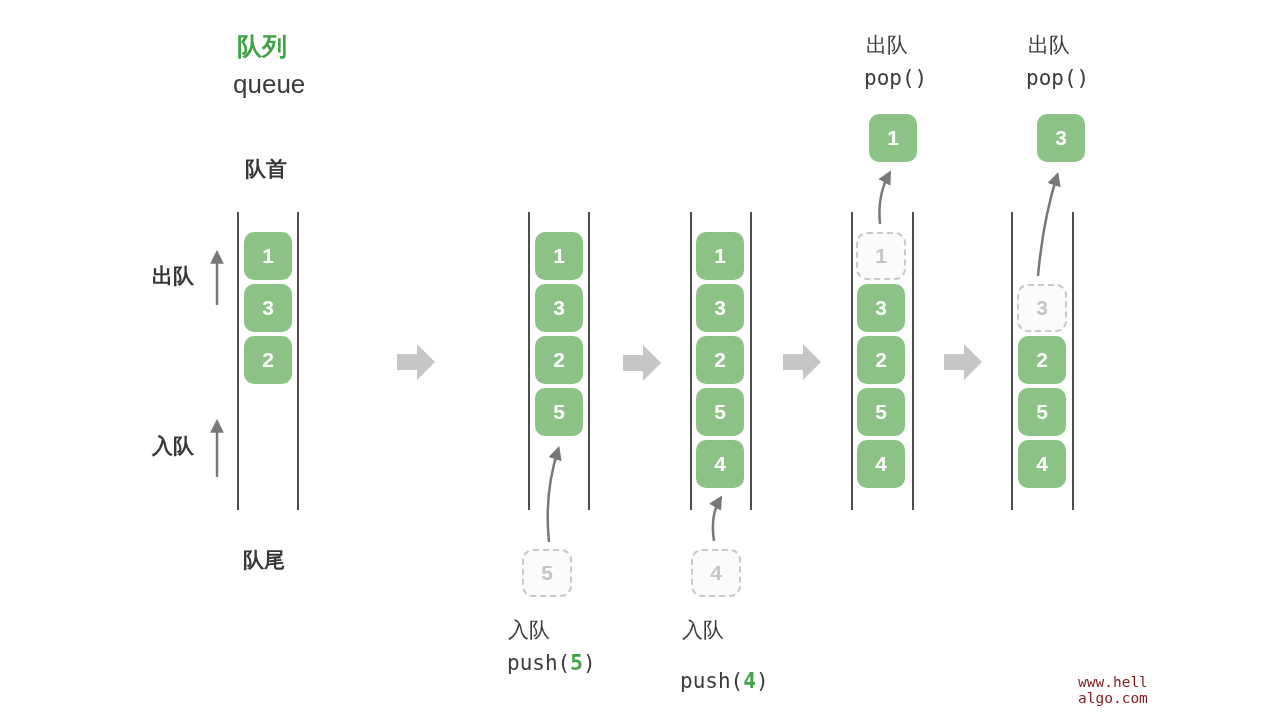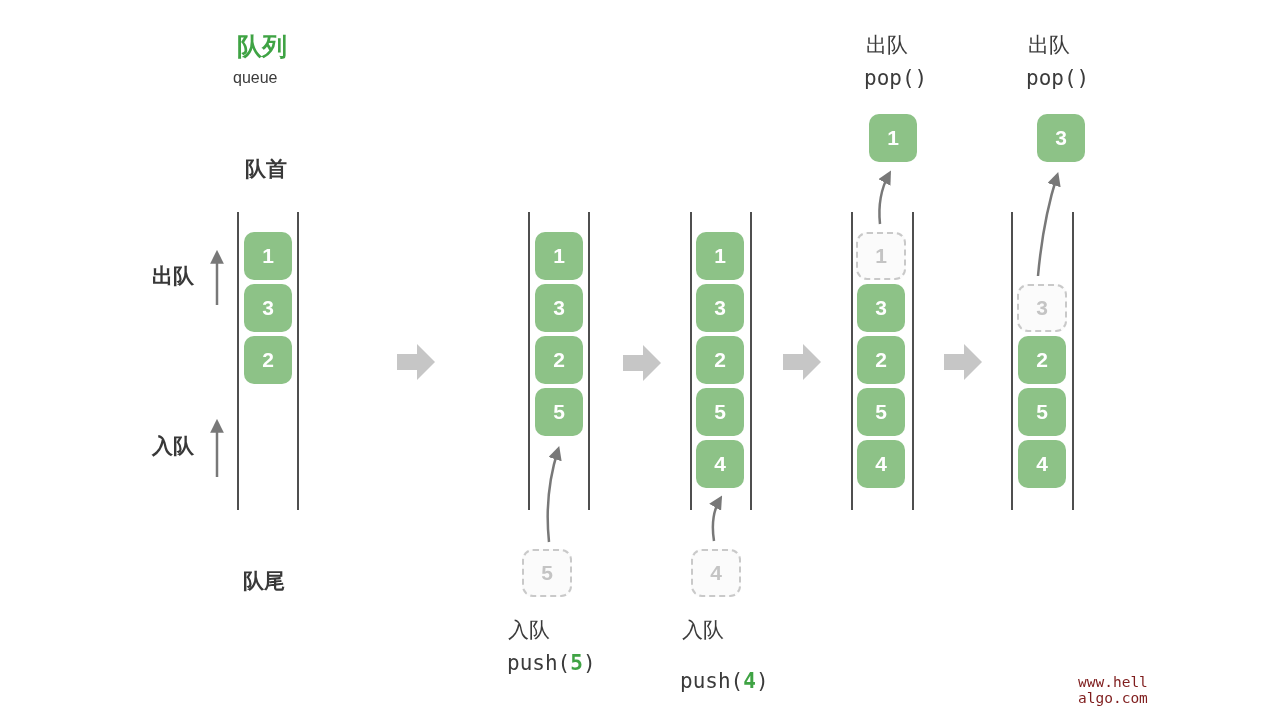--- a/index.html
+++ b/index.html
@@ -2,27 +2,27 @@
 <html><head>
 <meta charset="utf-8">
 <style>
   * { margin:0; padding:0; box-sizing:border-box; }
   body { background:#ffffff; font-family:"Liberation Sans", sans-serif; }
   .canvas { position:relative; width:1148px; height:720px; background:#ffffff; overflow:hidden; }
 
   .abs { position:absolute; }
 
   .title-zh { left:237px; top:30px; font-size:25px; font-weight:bold; color:#3FA344; }
-  .title-en { left:233px; top:69px; font-size:16px; color:#3B3B3B; }
+  .title-en { left:233px; top:69px; font-size:26px; color:#3B3B3B; }
 
   .lbl { font-size:21px; color:#3B3B3B;font-family:Liberation Serif, serif; }
   .lbl-bold { font-weight:bold; color:#383838; }
 
   .lbl-front { left:245px; top:155px; }
-  .lbl-rear  { left:243px; top:567px; }
+  .lbl-rear  { left:243px; top:546px; }
   .lbl-deq   { left:152px; top:262px; }
   .lbl-enq   { left:152px; top:432px; }
 
   .mono { font-family:"DejaVu Sans Mono", monospace; font-size:21px; color:#3B3B3B; }
   .green-arg { color:#3FA344; font-weight:bold; }
 
   .vline { position:absolute; width:1.5px; top:212px; height:298px; background:#4F4F4F; }
 
   .qbox {
     position:absolute; width:48px; height:48px; border-radius:10px;

